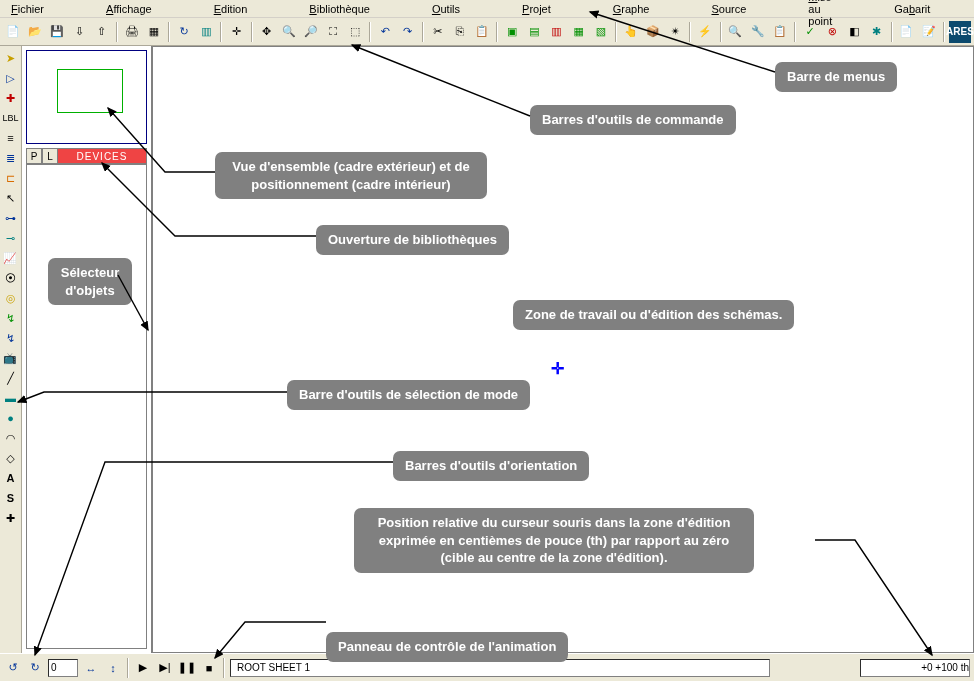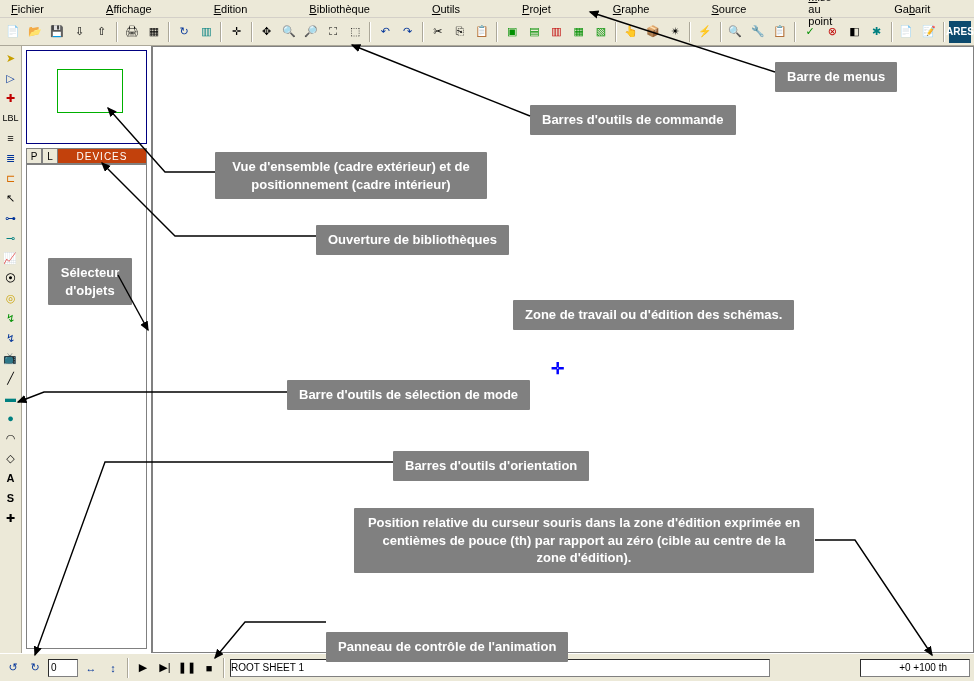--- a/index.html
+++ b/index.html
@@ -15,33 +15,33 @@
 
   .main-area { position: absolute; top: 46px; left: 0; right: 0; bottom: 28px; display: flex; }
   .vtoolbar { width: 22px; background: #ece9d8; border-right: 1px solid #aca899; display: flex; flex-direction: column; align-items: center; padding-top: 2px; }
   .vbtn { width: 20px; height: 18px; margin: 1px 0; display: flex; align-items: center; justify-content: center; border: 1px solid transparent; cursor: pointer; }
 
   .side-col { width: 130px; background: #fff; border-right: 1px solid #808080; display: flex; flex-direction: column; }
   .overview { height: 94px; margin: 4px; border: 1px solid #000080; background: #fff; position: relative; }
   .overview-inner { position: absolute; top: 18px; left: 30px; width: 66px; height: 44px; border: 1px solid #00b000; }
   .devices-bar { height: 16px; display: flex; margin: 0 4px; }
   .pl { width: 16px; height: 16px; border: 1px solid #808080; background: #ece9d8; display: flex; align-items: center; justify-content: center; font-size: 10px; cursor: pointer; }
-  .devices-tab { flex: 1; background: #c2410c; color: #fff; font-size: 10px; text-align: center; line-height: 15px; border: 1px solid #808080; border-left: none; letter-spacing: 1px; }
+  .devices-tab { flex: 1; background: #ef4444; color: #fff; font-size: 10px; text-align: center; line-height: 15px; border: 1px solid #808080; border-left: none; letter-spacing: 1px; }
   .obj-list { flex: 1; margin: 0 4px 4px 4px; border: 1px solid #808080; background: #fff; }
 
   .canvas { flex: 1; background: #fff; background-image: radial-gradient(circle, #888 0.5px, transparent 0.5px); background-size: 12px 12px; position: relative; border: 1px solid #808080; }
   .crosshair { position: absolute; top: 312px; left: 398px; color: #0000ff; font-size: 16px; font-weight: bold; }
 
   .statusbar { position: absolute; bottom: 0; left: 0; right: 0; height: 28px; background: #ece9d8; border-top: 1px solid #fff; display: flex; align-items: center; padding: 0 2px; }
   .statusbar .tbtn { width: 20px; height: 20px; }
   .angle-box { width: 30px; height: 18px; background: #fff; border: 1px inset #808080; font-size: 10px; padding: 0 2px; line-height: 16px; margin: 0 2px; }
-  .sheet-box { height: 18px; background: #fff; border: 1px inset #808080; font-size: 10px; padding: 0 0; line-height: 16px; margin: 0 2px; flex: 0 0 auto; width: 540px; }
-  .coord-box { height: 18px; background: #fff; border: 1px inset #808080; font-size: 10px; padding: 0 22px; line-height: 16px; margin: 0 2px 0 auto; text-align: right; width: 110px; }
-
-  .callout { position: absolute; background: #808080; color: #fff; font-weight: bold; font-size: 13px; padding: 6px 12px; text-align: center; line-height: 1.35; border-radius: 1px; }
+  .sheet-box { height: 18px; background: #fff; border: 1px inset #808080; font-size: 10px; padding: 0 6px; line-height: 16px; margin: 0 2px; flex: 0 0 auto; width: 540px; }
+  .coord-box { height: 18px; background: #fff; border: 1px inset #808080; font-size: 10px; padding: 0 0; line-height: 16px; margin: 0 2px 0 auto; text-align: right; width: 110px; }
+
+  .callout { position: absolute; background: #808080; color: #fff; font-weight: bold; font-size: 13px; padding: 6px 12px; text-align: center; line-height: 1.35; border-radius: 7px; }
   svg.arrow { position: absolute; overflow: visible; pointer-events: none; }
   svg.arrow line, svg.arrow path { stroke: #000; stroke-width: 1.4; fill: none; }
   svg.arrow polygon { fill: #000; }
 
   
   .c-blue { color: #003399; } .c-red { color: #c00000; } .c-green { color: #009000; } .c-yellow { color: #c8a000; } .c-teal { color: #008080; } .c-orange { color: #d86c00; }
 </style>
 </head>
 <body>
 
@@ -178,21 +178,21 @@
 </div>
 
 <div class="callout" style="top:62px; left:775px;">Barre de menus</div>
 <div class="callout" style="top:105px; left:530px;">Barres d'outils de commande</div>
 <div class="callout" style="top:152px; left:215px; width:272px;">Vue d'ensemble (cadre extérieur) et de positionnement (cadre intérieur)</div>
 <div class="callout" style="top:225px; left:316px;">Ouverture de bibliothèques</div>
 <div class="callout" style="top:258px; left:33px; width:84px;margin-left:15px;">Sélecteur d'objets</div>
 <div class="callout" style="top:300px; left:513px;text-align:center;">Zone de travail ou d'édition des schémas.</div>
 <div class="callout" style="top:380px; left:287px;">Barre d'outils de sélection de mode</div>
 <div class="callout" style="top:451px; left:393px;">Barres d'outils d'orientation</div>
-<div class="callout" style="top:508px; left:354px; width:460px;">Position relative du curseur souris dans la zone d'édition exprimée en centièmes de pouce (th) par rapport au zéro (cible au centre de la zone d'édition).</div>
+<div class="callout" style="top:508px; left:354px; width:400px;">Position relative du curseur souris dans la zone d'édition exprimée en centièmes de pouce (th) par rapport au zéro (cible au centre de la zone d'édition).</div>
 <div class="callout" style="top:632px; left:326px;">Panneau de contrôle de l'animation</div>
 
 <svg class="arrow" style="top:0;left:0" width="974" height="681">
   <defs>
     <marker id="ah" markerWidth="8" markerHeight="8" refX="6" refY="3" orient="auto">
         <polygon points="0 0, 7 3, 0 6"></polygon>
       </marker>
   </defs>
 
   <line x1="775" y1="72" x2="590" y2="12" marker-end="url(#ah)"></line>

